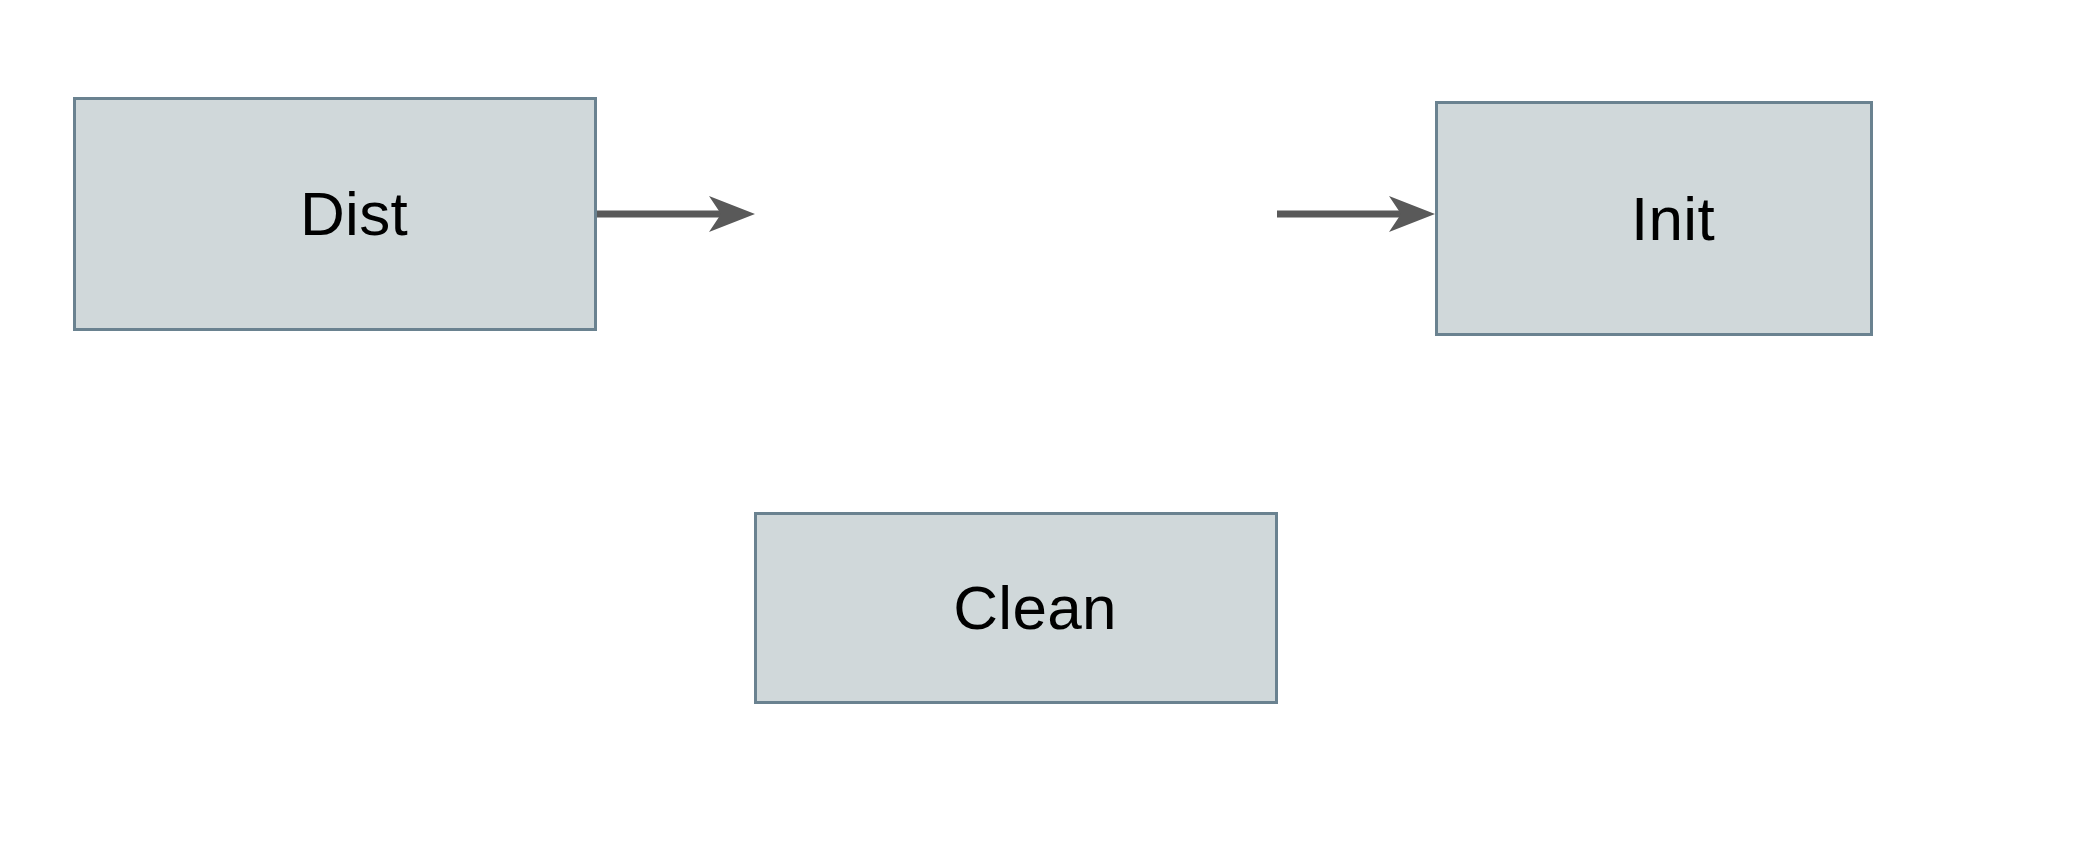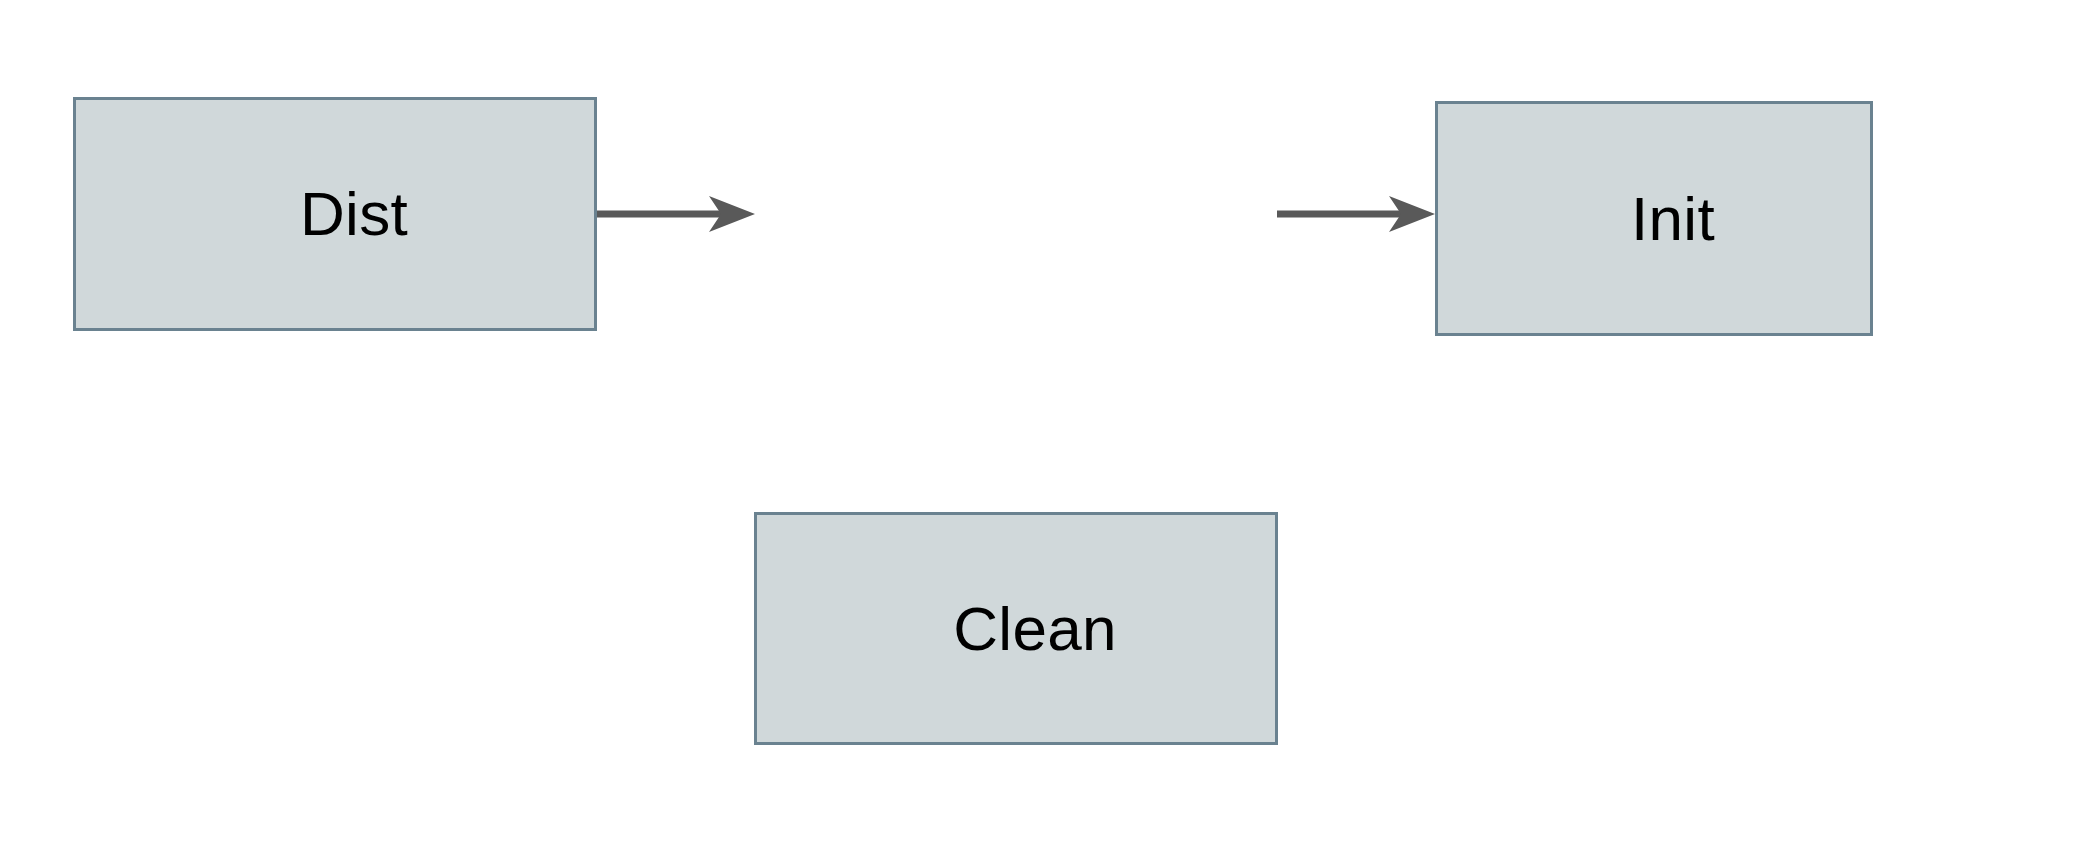--- a/index.html
+++ b/index.html
@@ -44,21 +44,21 @@
   }
   .edge svg {
     display: block;
     overflow: visible;
   }
 
   
   #node-dist    { left: 73px;  top: 97px;  width: 524px; height: 234px; }
   #node-compile { left: 755px; top: 95px;  width: 523px; height: 235px; }
   #node-init    { left: 1435px;top: 101px;  width: 438px; height: 235px; }
-  #node-clean   { left: 754px; top: 512px; width: 524px; height: 233px; }
+  #node-clean   { left: 754px; top: 512px; width: 524px; height: 192px; }
 
   
   #edge-dist-compile { left: 597px;  top: 193px; width: 160px; height: 42px; }
   #edge-compile-init { left: 1277px; top: 193px; width: 160px; height: 42px; }
 </style>
 </head>
 <body>
 
 <div id="canvas">
 

